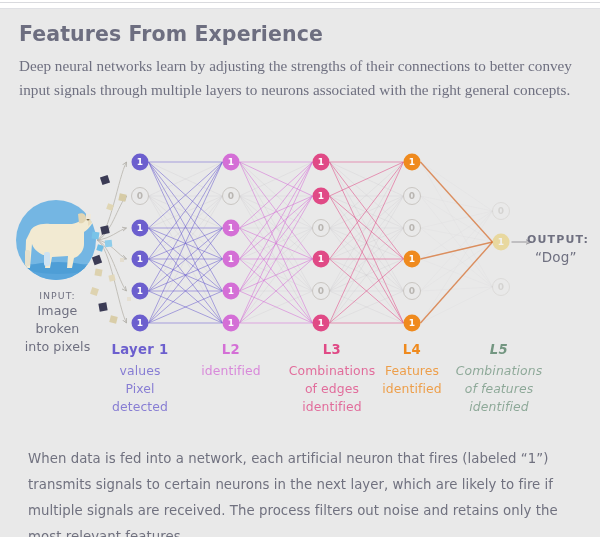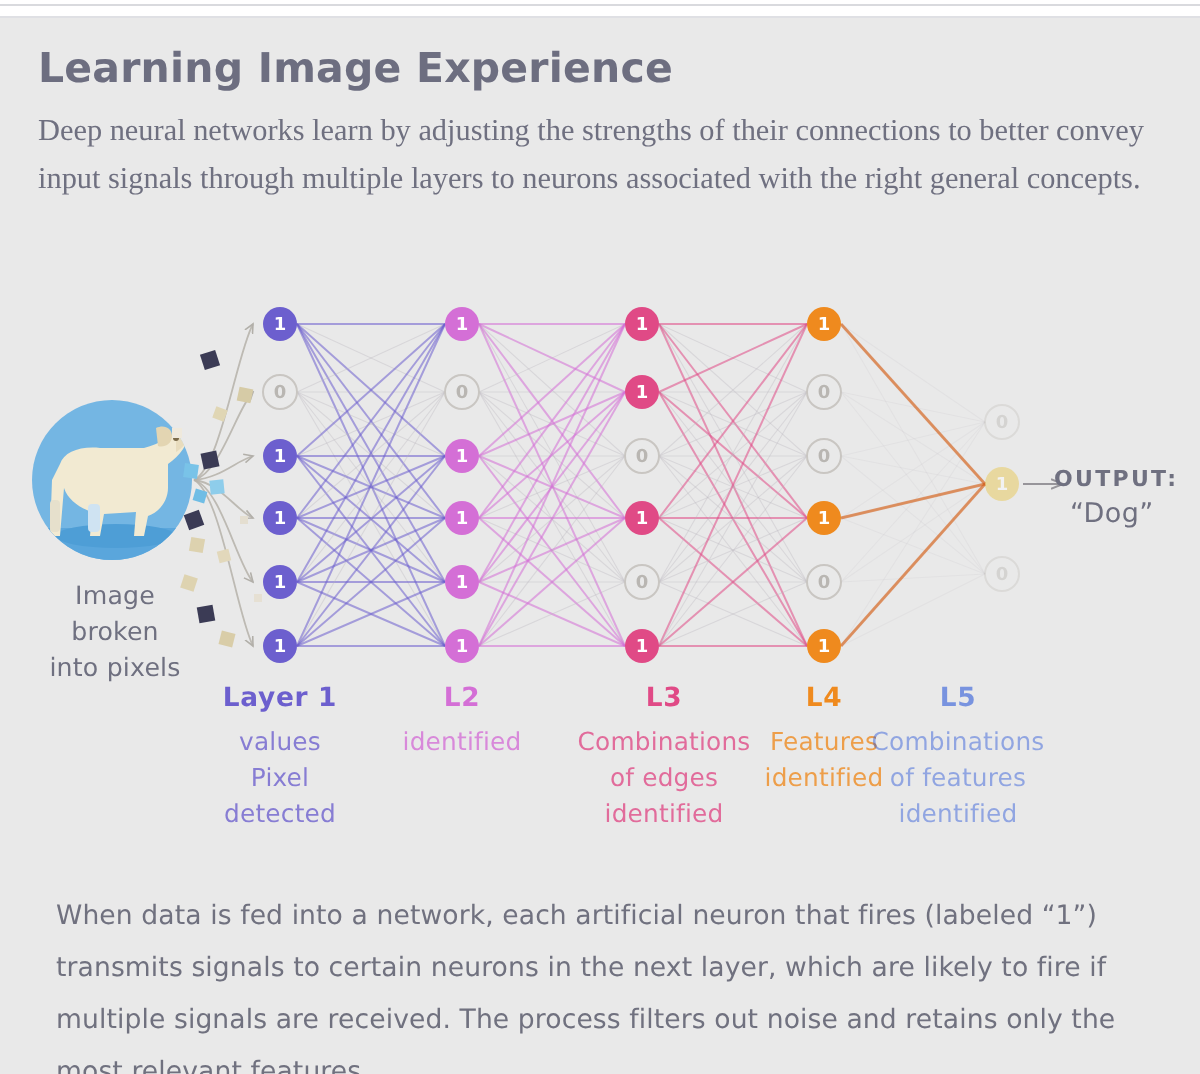--- a/index.html
+++ b/index.html
@@ -167,21 +167,21 @@
 </style>
 </head>
 <body>
 
 <div id="page">
 
   <div class="top-strip"></div>
   <div class="top-hairline"></div>
 
   <div class="headline">
-    <h1 class="title">Learning Image Experience</h1>
+    <h1 class="title">Features From Experience</h1>
     <p class="deck">Deep neural networks learn by adjusting the strengths of their connections to better convey input signals through multiple layers to neurons associated with the right general concepts.</p>
   </div>
 
   <div class="stage">
     <svg id="net-svg" viewBox="0 0 600 285">
       <defs>
         <clipPath id="dogclip">
             <circle cx="56" cy="100" r="40"></circle>
           </clipPath>
         <marker id="arrowGray" markerWidth="6" markerHeight="6" refX="5" refY="3" orient="auto">
@@ -474,20 +474,21 @@
           <g opacity="0.42">
             <circle cx="501" cy="147" r="8.5" fill="none" stroke="#c9c6c2" stroke-width="1"></circle>
             <text x="501" y="150.2" text-anchor="middle" class="node-text" fill="#b9b6b2">0</text>
           </g>
           <line x1="511.5" y1="102" x2="531.5" y2="102" stroke="#97959a" stroke-width="1" marker-end="url(#arrowOut)"></line>
         </g>
       </svg>
   </div>
 
   <div class="input-caption">
+    <div class="kicker">INPUT:</div>
     <div class="sub">Image</div>
     <div class="sub">broken</div>
     <div class="sub">into pixels</div>
   </div>
 
   <div class="output-caption">
     <div class="kicker">OUTPUT:</div>
     <div class="sub">“Dog”</div>
   </div>
 
@@ -506,21 +507,21 @@
         <span class="lname">L3</span>
         <span class="ldesc" style="opacity: 0.78;">Combinations</span>
         <span class="ldesc" style="opacity: 0.78;">of edges</span>
         <span class="ldesc" style="opacity: 0.78;">identified</span>
       </div>
       <div class="layer-legend" style="left: 369px; width: 86px; color: rgb(239, 138, 30); opacity: 1;">
         <span class="lname">L4</span>
         <span class="ldesc" style="opacity: 0.78;">Features</span>
         <span class="ldesc" style="opacity: 0.78;">identified</span>
       </div>
-      <div class="layer-legend" style="left: 427px; width: 104px; color: #1d4ed8; opacity: 0.55;">
+      <div class="layer-legend" style="left: 447px; width: 104px; color: #14532d; opacity: 0.55; font-style: italic;">
         <span class="lname">L5</span>
         <span class="ldesc" style="opacity: 0.78;">Combinations</span>
         <span class="ldesc" style="opacity: 0.78;">of features</span>
         <span class="ldesc" style="opacity: 0.78;">identified</span>
       </div>
     </div>
 
   <p class="body-copy">When data is fed into a network, each artificial neuron that fires (labeled “1”) transmits signals to certain neurons in the next layer, which are likely to fire if multiple signals are received. The process filters out noise and retains only the most relevant features.</p>
 
 </div>

